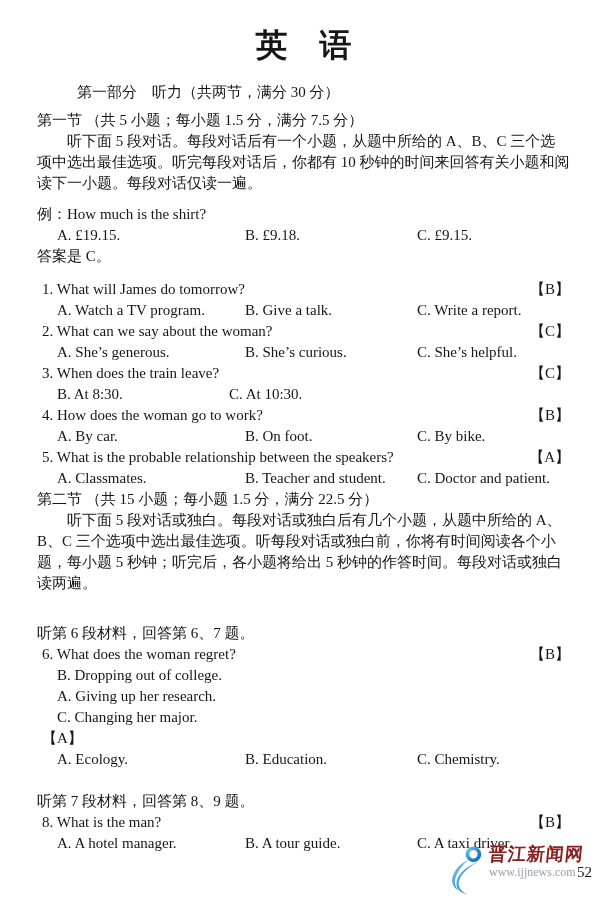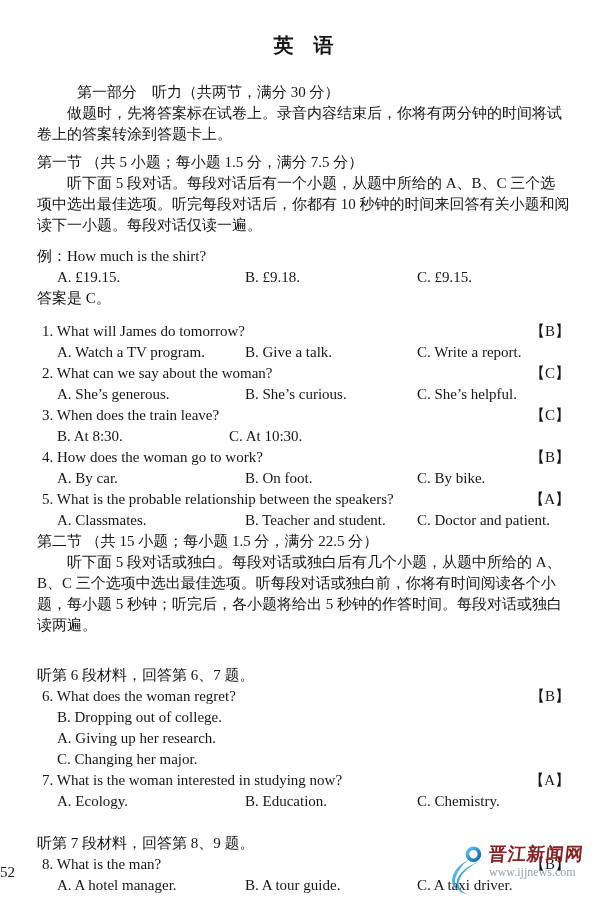--- a/index.html
+++ b/index.html
@@ -10,21 +10,21 @@
     padding:20px 30px 0 37px;
     overflow:hidden;
     background:#ffffff;
     color:#161616;
     font-family:"Liberation Serif","DejaVu Serif",serif;
     font-size:15px;
     line-height:21px;
   }
   .title{
     text-align:center;
-    font-size:20px;
+    font-size:32px;
     line-height:42px;
     font-weight:700;
     margin:4px 0 16px 0;
   }
   .bold{font-weight:400;margin-left:40px;}
   .para{text-indent:2em;}
   .sec-head{margin-top:7px;}
   .example{margin-top:10px;}
   .ex-opts{display:flex;padding-left:20px;}
   .q-list{margin-top:12px;}
@@ -34,21 +34,21 @@
   .opts{display:flex;padding-left:15px;}
   .opt-a{width:188px;}
   .opt-b{width:172px;}
   .opt-c{flex:1;}
   .opts-stacked{padding-left:15px;}
   .material-label{margin-top:29px;}
   .material-label.second{margin-top:21px;}
   .footer-pagenum{
     position:absolute;
     left:0;right:8px;bottom:17px;
-    text-align:left;
+    text-align:right;
     margin-top:24px;
   }
   .watermark{
     position:absolute;
     right:16px;bottom:5px;
     display:flex;align-items:flex-start;
   }
   .wm-logo{width:42px;height:50px;margin-right:2px;margin-top:2px;}
   .wm-textcol{display:flex;flex-direction:column;}
   .wm-name{
@@ -66,21 +66,20 @@
   }
 </style>
 </head>
 <body>
 
 <div class="sheet">
 
   <div class="title">英　语</div>
 
   <div class="bold">第一部分　听力（共两节，满分 30 分）</div>
-  <div class="para">做题时，先将答案标在试卷上。录音内容结束后，你将有两分钟的时间将试卷上的答案转涂到答题卡上。</div>
 
   <div class="sec-head">第一节 （共 5 小题；每小题 1.5 分，满分 7.5 分）</div>
   <div class="para">听下面 5 段对话。每段对话后有一个小题，从题中所给的 A、B、C 三个选项中选出最佳选项。听完每段对话后，你都有 10 秒钟的时间来回答有关小题和阅读下一小题。每段对话仅读一遍。</div>
 
   <div class="example">
     <div>例：How much is the shirt?</div>
     <div class="ex-opts">
       <span class="opt-a">A. £19.15.</span>
       <span class="opt-b">B. £9.18.</span>
       <span class="opt-c">C. £9.15.</span>
@@ -163,21 +162,20 @@
     </div>
     <div class="opts-stacked">
       <div>B. Dropping out of college.</div>
       <div>A. Giving up her research.</div>
       <div>C. Changing her major.</div>
     </div>
   </div>
 
   <div class="q">
     <div class="q-line">
-      <span>7. What is the woman interested in studying now?</span>
       <span class="q-ans">【A】</span>
     </div>
     <div class="opts">
       <span class="opt-a">A. Ecology.</span>
       <span class="opt-b">B. Education.</span>
       <span class="opt-c">C. Chemistry.</span>
     </div>
   </div>
 
   <div class="material-label second">听第 7 段材料，回答第 8、9 题。</div>

